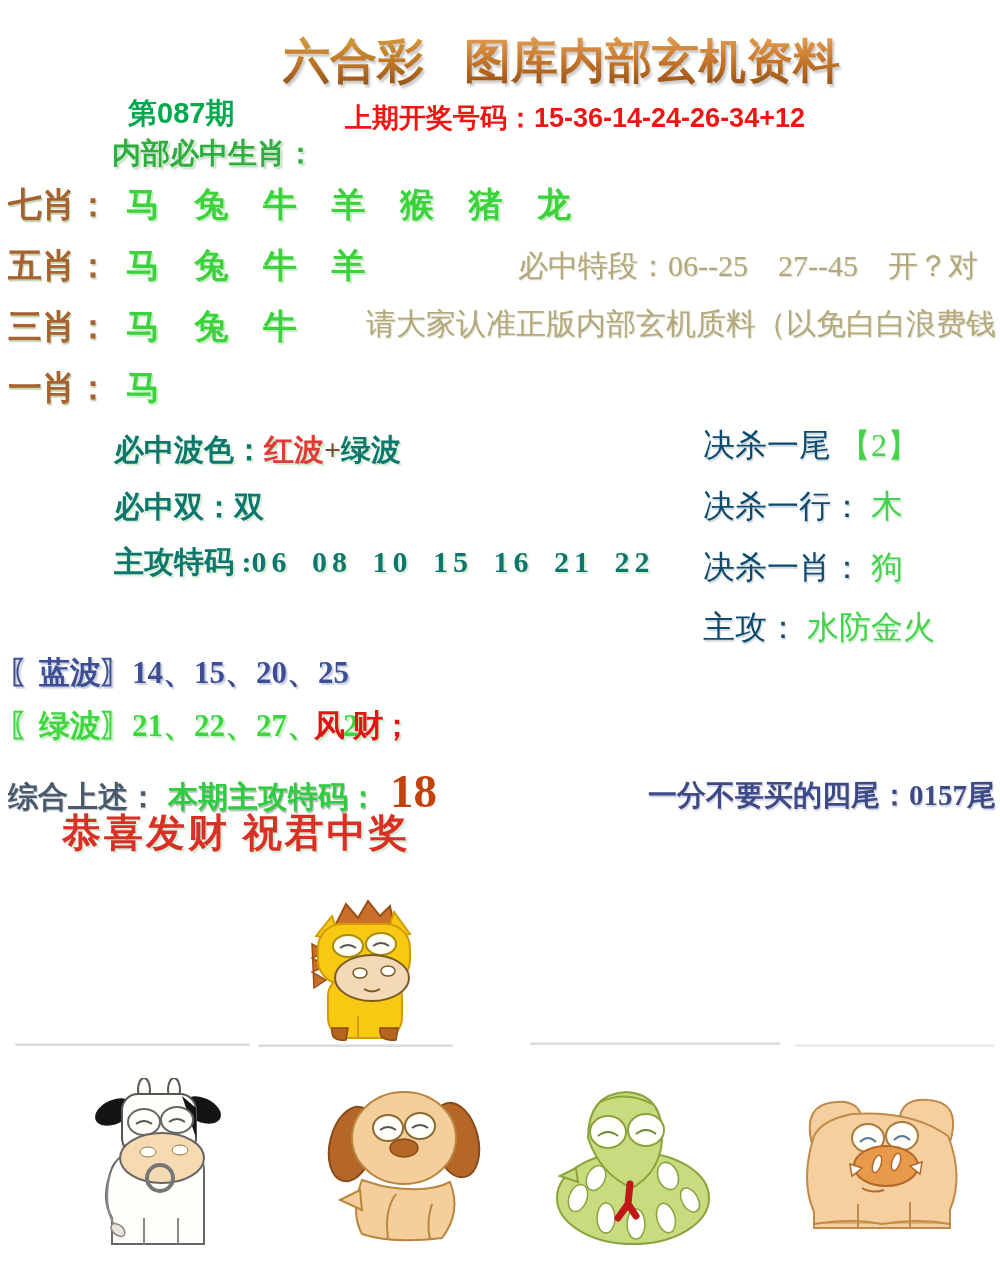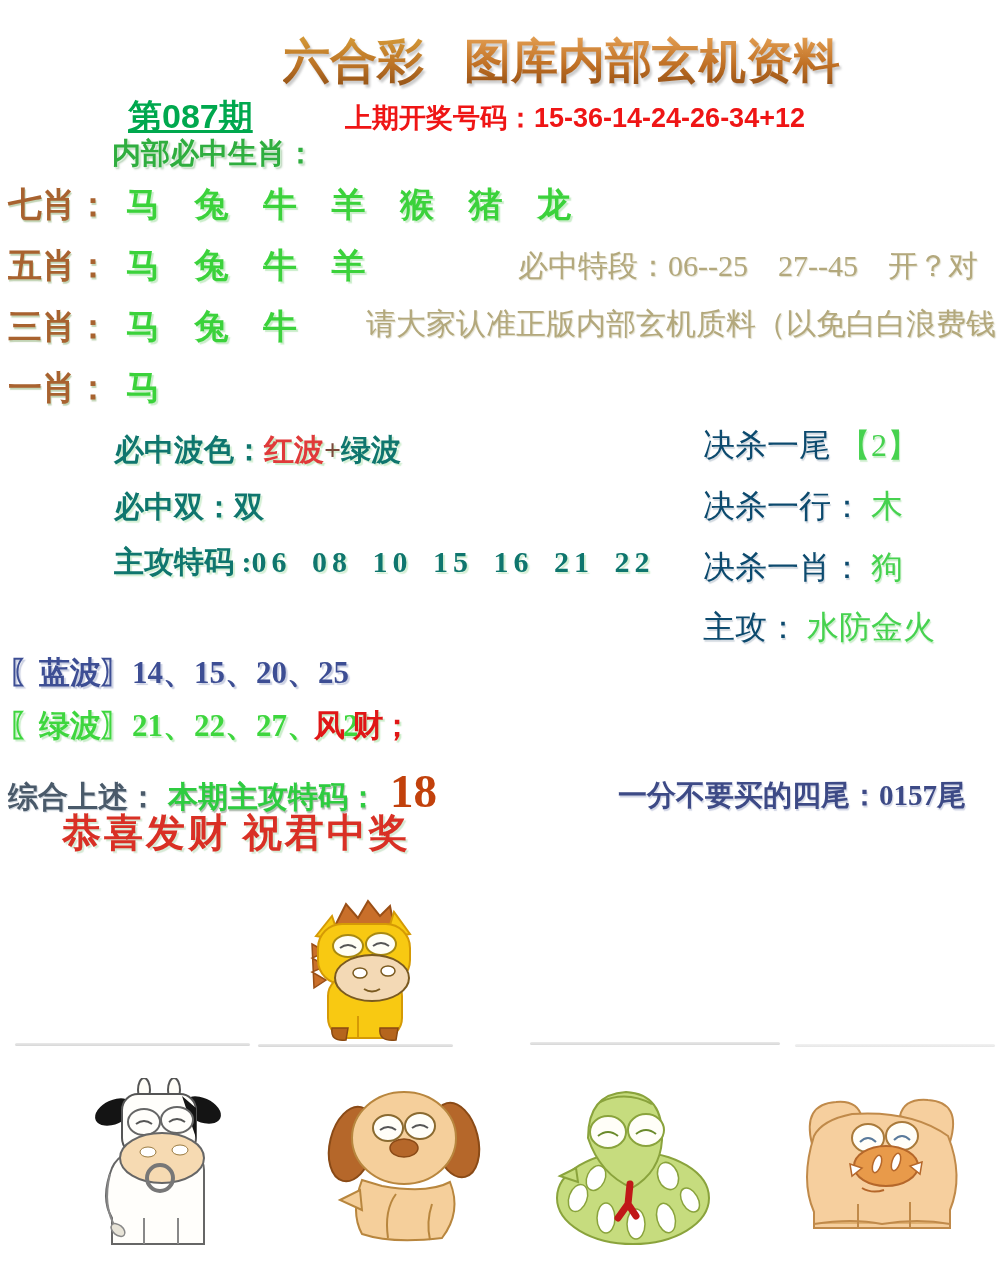--- a/index.html
+++ b/index.html
@@ -8,22 +8,22 @@
   .abs{position:absolute;white-space:nowrap;}
 
   
   .title-wrap{left:283px;top:30px;display:flex;gap:40px;filter:drop-shadow(2px 3px 1px rgba(160,160,160,.55));}
   .title-a{font-size:47px;font-weight:bold;
      background:linear-gradient(180deg,#d9a23c 0%,#bc7326 55%,#8a4a12 100%);
      -webkit-background-clip:text;background-clip:text;color:transparent;}
   .title-b{font-size:47px;font-weight:bold;
      background:linear-gradient(180deg,#eaa85c 0%,#c07024 55%,#8a4812 100%);
      -webkit-background-clip:text;background-clip:text;color:transparent;}
-  .issue{left:128px;top:94px;font-size:34px;font-weight:bold;color:#00a84e;
-         font-family:"Liberation Sans","DejaVu Sans",sans-serif;text-decoration:underline;}
+  .issue{left:128px;top:94px;font-size:29px;font-weight:bold;color:#00a84e;
+         font-family:"Liberation Sans","DejaVu Sans",sans-serif;}
   .lastdraw{left:345px;top:100px;font-size:27px;font-weight:bold;color:#ef1515;
          font-family:"Liberation Sans","DejaVu Sans",sans-serif;}
   .subtitle{left:112px;top:134px;font-size:29px;font-weight:bold;color:#2fae3f;
          text-shadow:1px 1px 0 #d9eed9,2px 2px 2px rgba(40,120,40,.35);}
 
   
   .zrow{left:8px;font-size:34px;font-weight:bold;}
   .zlabel{color:#a8622f;text-shadow:1px 2px 1px rgba(120,160,90,.45);}
   .zvals{color:#3bd23b;margin-left:16px;letter-spacing:9px;word-spacing:8px;
          text-shadow:2px 2px 1px rgba(150,220,150,.5);}
@@ -49,21 +49,21 @@
   .wblue{color:#3d4e94;text-shadow:2px 2px 1px rgba(140,150,190,.45);}
   .wgreen{color:#3ed63e;text-shadow:2px 2px 1px rgba(150,220,150,.5);}
   .ovr{color:#e01616;font-weight:bold;margin-left:-4px;letter-spacing:-2px;}
   .ovg{color:#3ed63e;font-weight:bold;letter-spacing:-2px;}
 
   
   .summary{left:8px;top:768px;display:flex;align-items:baseline;}
   .sprefix{font-size:30px;font-weight:bold;color:#4a5a6a;text-shadow:1px 1px 1px rgba(120,140,160,.4);}
   .smid{font-size:30px;font-weight:bold;color:#2ecc40;margin-left:10px;text-shadow:1px 2px 1px rgba(60,90,60,.4);}
   .snum{font-size:47px;font-weight:bold;color:#c2410c;margin-left:12px;line-height:1;}
-  .fourtails{left:618px;top:776px;font-size:29px;font-weight:bold;color:#3d4a86;
+  .fourtails{left:648px;top:776px;font-size:29px;font-weight:bold;color:#3d4a86;
              text-shadow:1px 2px 1px rgba(140,150,190,.4);}
   .blessing{left:62px;top:806px;font-size:39px;font-weight:bold;color:#d93025;letter-spacing:3px;
             text-shadow:2px 2px 1px rgba(150,200,150,.4);}
 
   .hline{position:absolute;height:3px;background:linear-gradient(180deg,#e9e9e9,#d7d7d7);border-radius:2px;}
 
   .illus{position:absolute;}
   svg{display:block;}
 </style>
 </head>

